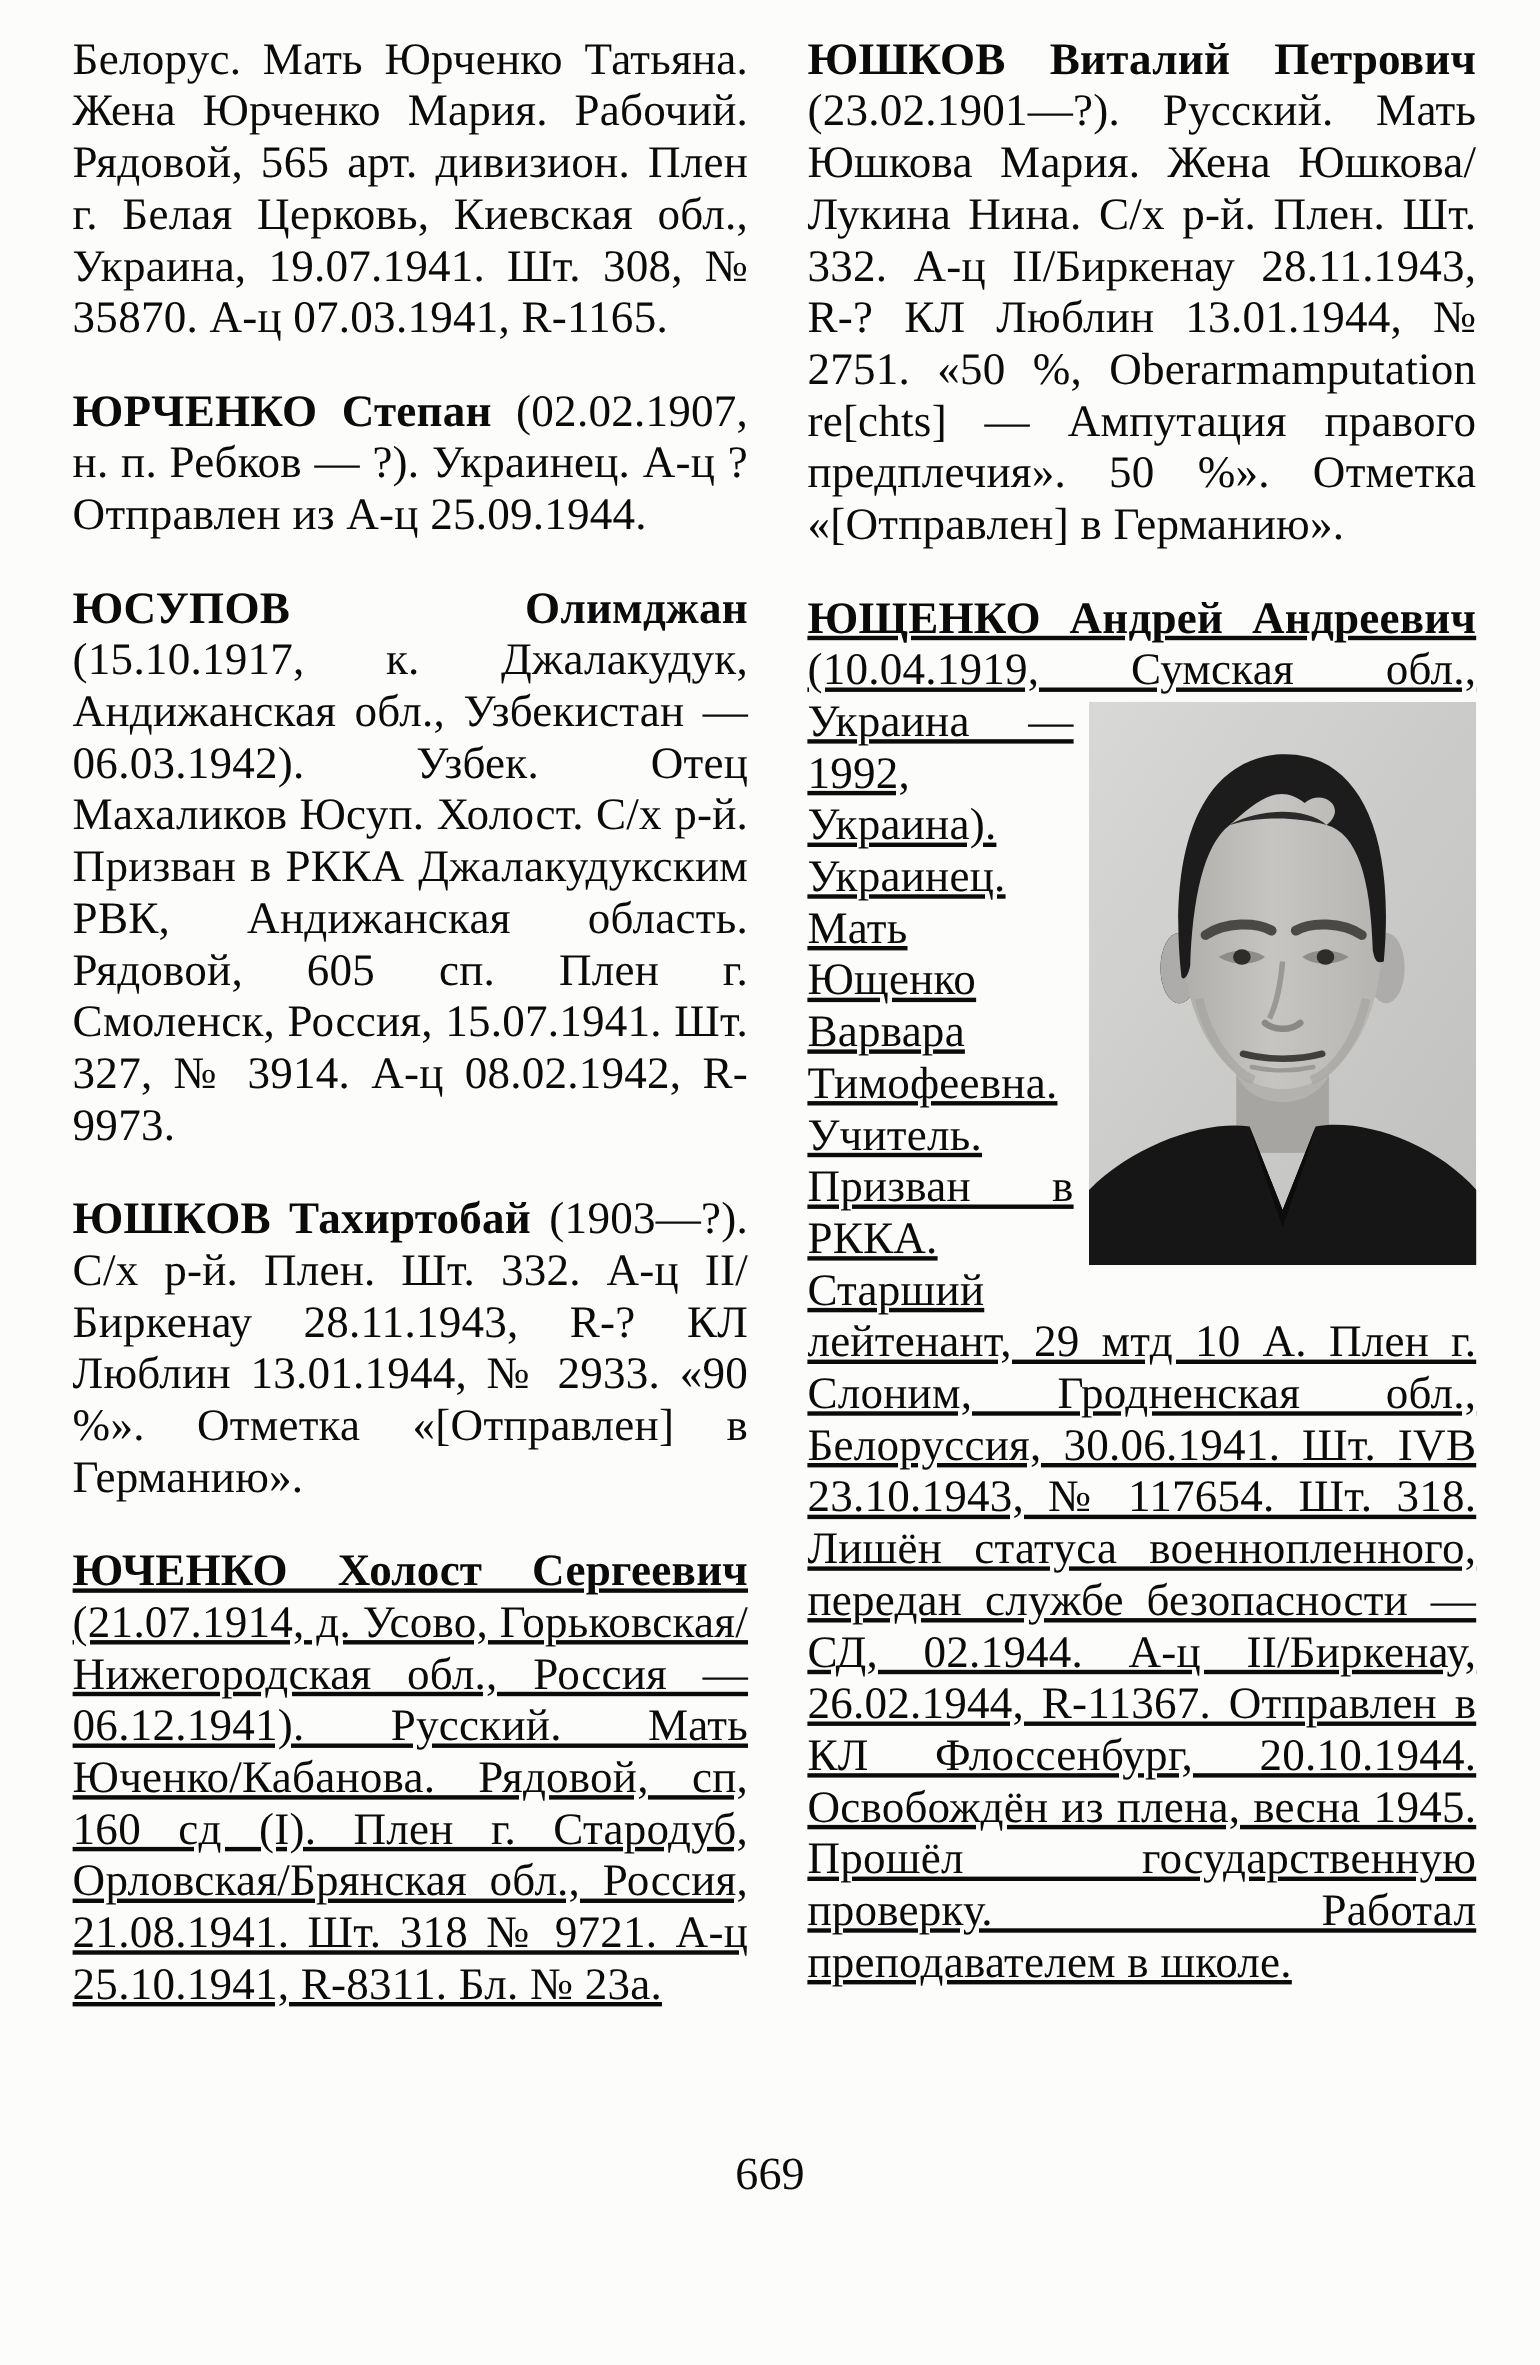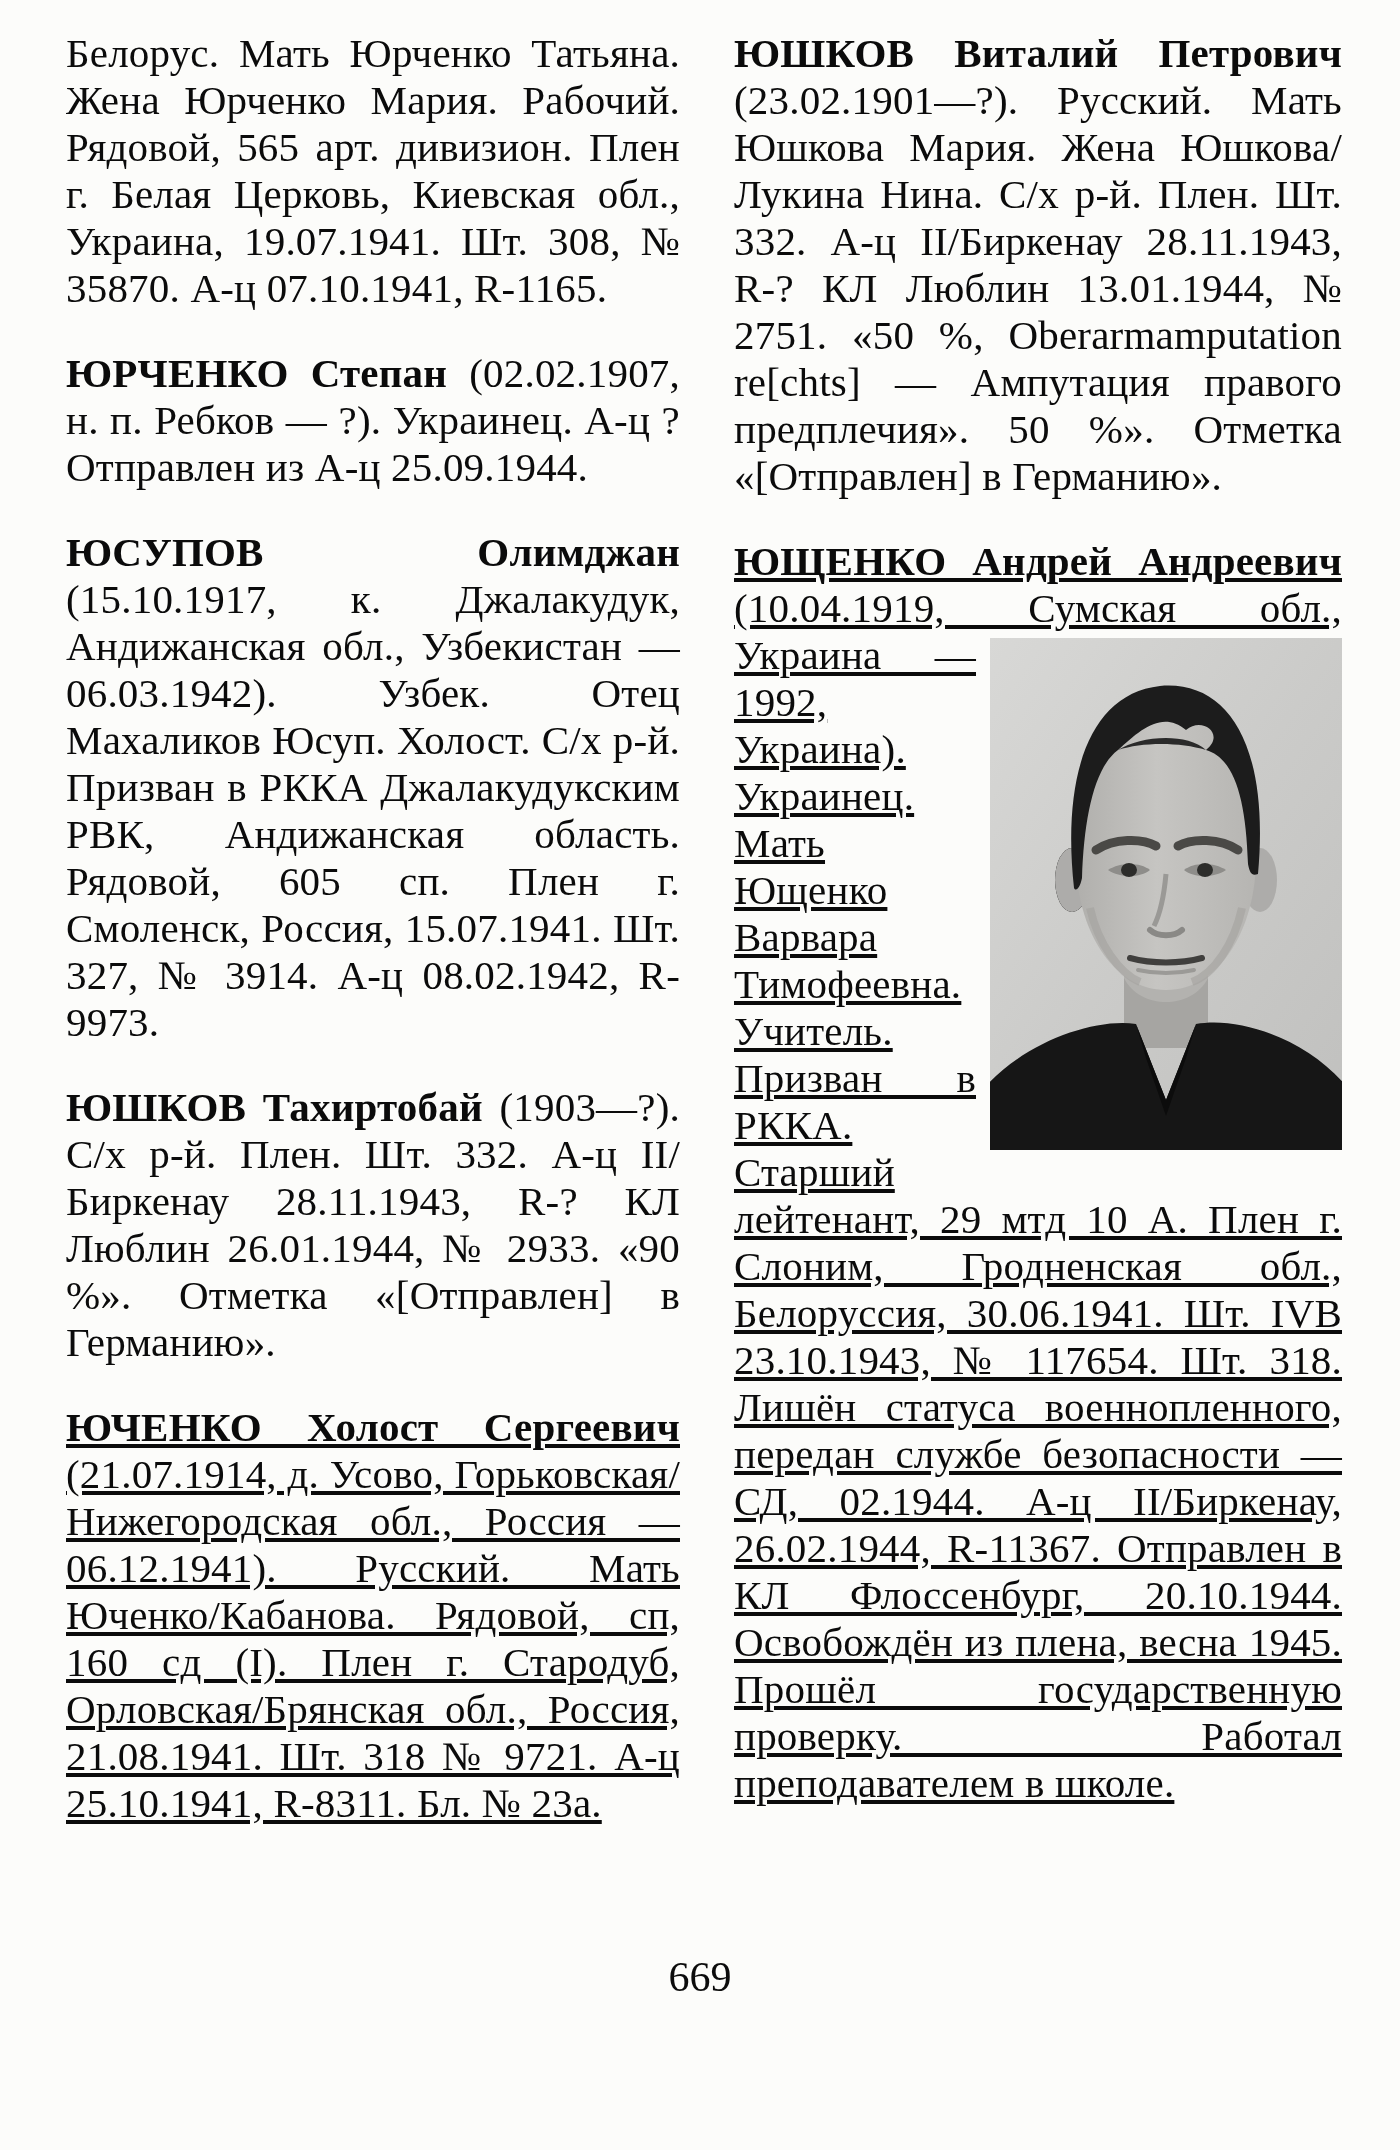--- a/index.html
+++ b/index.html
@@ -55,27 +55,27 @@
 </style>
 </head>
 <body>
 
 <div class="page">
 
   <div class="columns">
 
     <div class="col col-left">
 
-      <p class="entry"><span class="headword"></span><span>Белорус. Мать Юрченко Татьяна. Жена Юрченко Мария. Рабочий. Рядовой, 565 арт. дивизион. Плен г. Белая Церковь, Киевская обл., Украина, 19.07.1941. Шт. 308, № 35870. А-ц 07.10.1941, R-1165.</span></p>
+      <p class="entry"><span class="headword"></span><span>Белорус. Мать Юрченко Татьяна. Жена Юрченко Мария. Рабочий. Рядовой, 565 арт. дивизион. Плен г. Белая Церковь, Киевская обл., Украина, 19.07.1941. Шт. 308, № 35870. А-ц 07.03.1941, R-1165.</span></p>
 
       <p class="entry"><span class="headword">ЮРЧЕНКО Степан</span><span> (02.02.1907, н. п. Ребков — ?). Украинец. А-ц ? Отправлен из А-ц 25.09.1944.</span></p>
 
       <p class="entry"><span class="headword">ЮСУПОВ Олимджан</span><span> (15.10.1917, к. Джалакудук, Андижанская обл., Узбекистан — 06.03.1942). Узбек. Отец Махаликов Юсуп. Холост. С/х р-й. Призван в РККА Джалакудукским РВК, Андижанская область. Рядовой, 605 сп. Плен г. Смоленск, Россия, 15.07.1941. Шт. 327, № 3914. А-ц 08.02.1942, R-9973.</span></p>
 
-      <p class="entry"><span class="headword">ЮШКОВ Тахиртобай</span><span> (1903—?). С/х р-й. Плен. Шт. 332. А-ц II/Биркенау 28.11.1943, R-? КЛ Люблин 26.01.1944, № 2933. «90 %». Отметка «[Отправлен] в Германию».</span></p>
+      <p class="entry"><span class="headword">ЮШКОВ Тахиртобай</span><span> (1903—?). С/х р-й. Плен. Шт. 332. А-ц II/Биркенау 28.11.1943, R-? КЛ Люблин 13.01.1944, № 2933. «90 %». Отметка «[Отправлен] в Германию».</span></p>
 
       <p class="entry"><span class="headword">ЮЧЕНКО Холост Сергеевич</span><span> (21.07.1914, д. Усово, Горьковская/Нижегородская обл., Россия — 06.12.1941). Русский. Мать Юченко/Кабанова. Рядовой, сп, 160 сд (I). Плен г. Стародуб, Орловская/Брянская обл., Россия, 21.08.1941. Шт. 318 № 9721. А-ц 25.10.1941, R-8311. Бл. № 23а.</span></p>
 
     </div>
 
     <div class="col col-right">
 
       <p class="entry"><span class="headword">ЮШКОВ Виталий Петрович</span><span> (23.02.1901—?). Русский. Мать Юшкова Мария. Жена Юшкова/Лукина Нина. С/х р-й. Плен. Шт. 332. А-ц II/Биркенау 28.11.1943, R-? КЛ Люблин 13.01.1944, № 2751. «50 %, Oberarmamputation re[chts] — Ампутация правого предплечия». 50 %». Отметка «[Отправлен] в Германию».</span></p>
 
       <p class="entry"><span class="headword">ЮЩЕНКО Андрей Андреевич</span><span> (10.04.1919, Сумская обл., Украина —</span><span class="photo-float">

